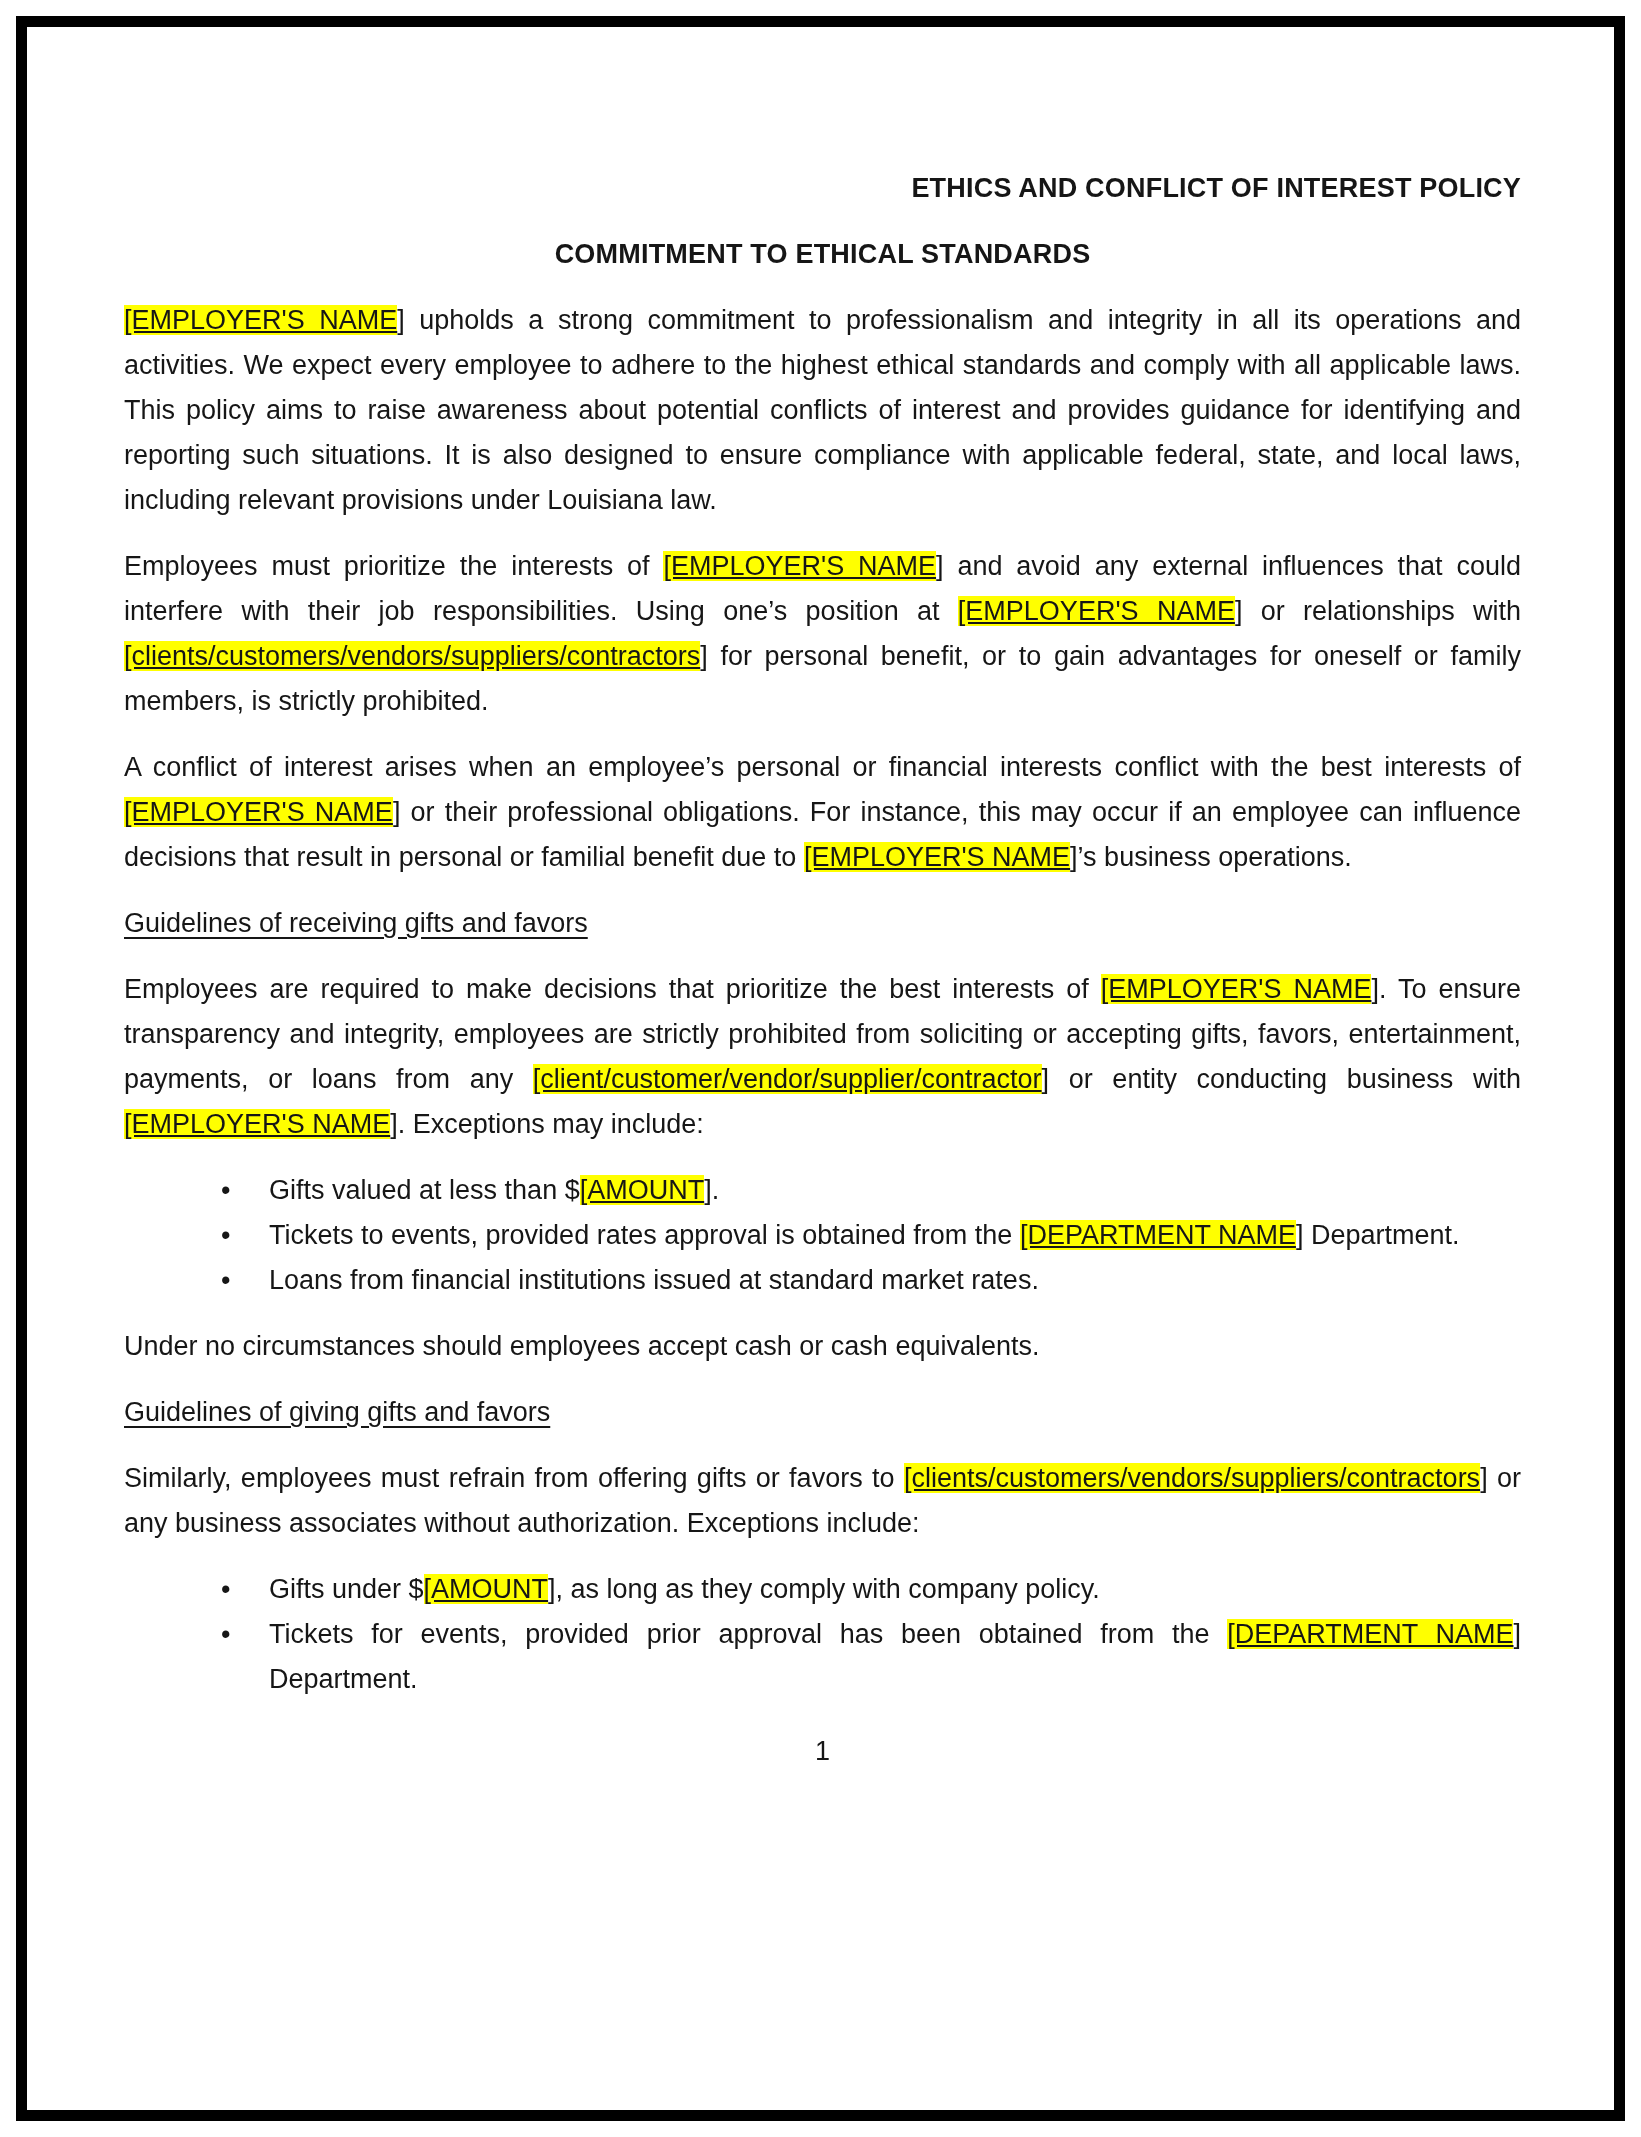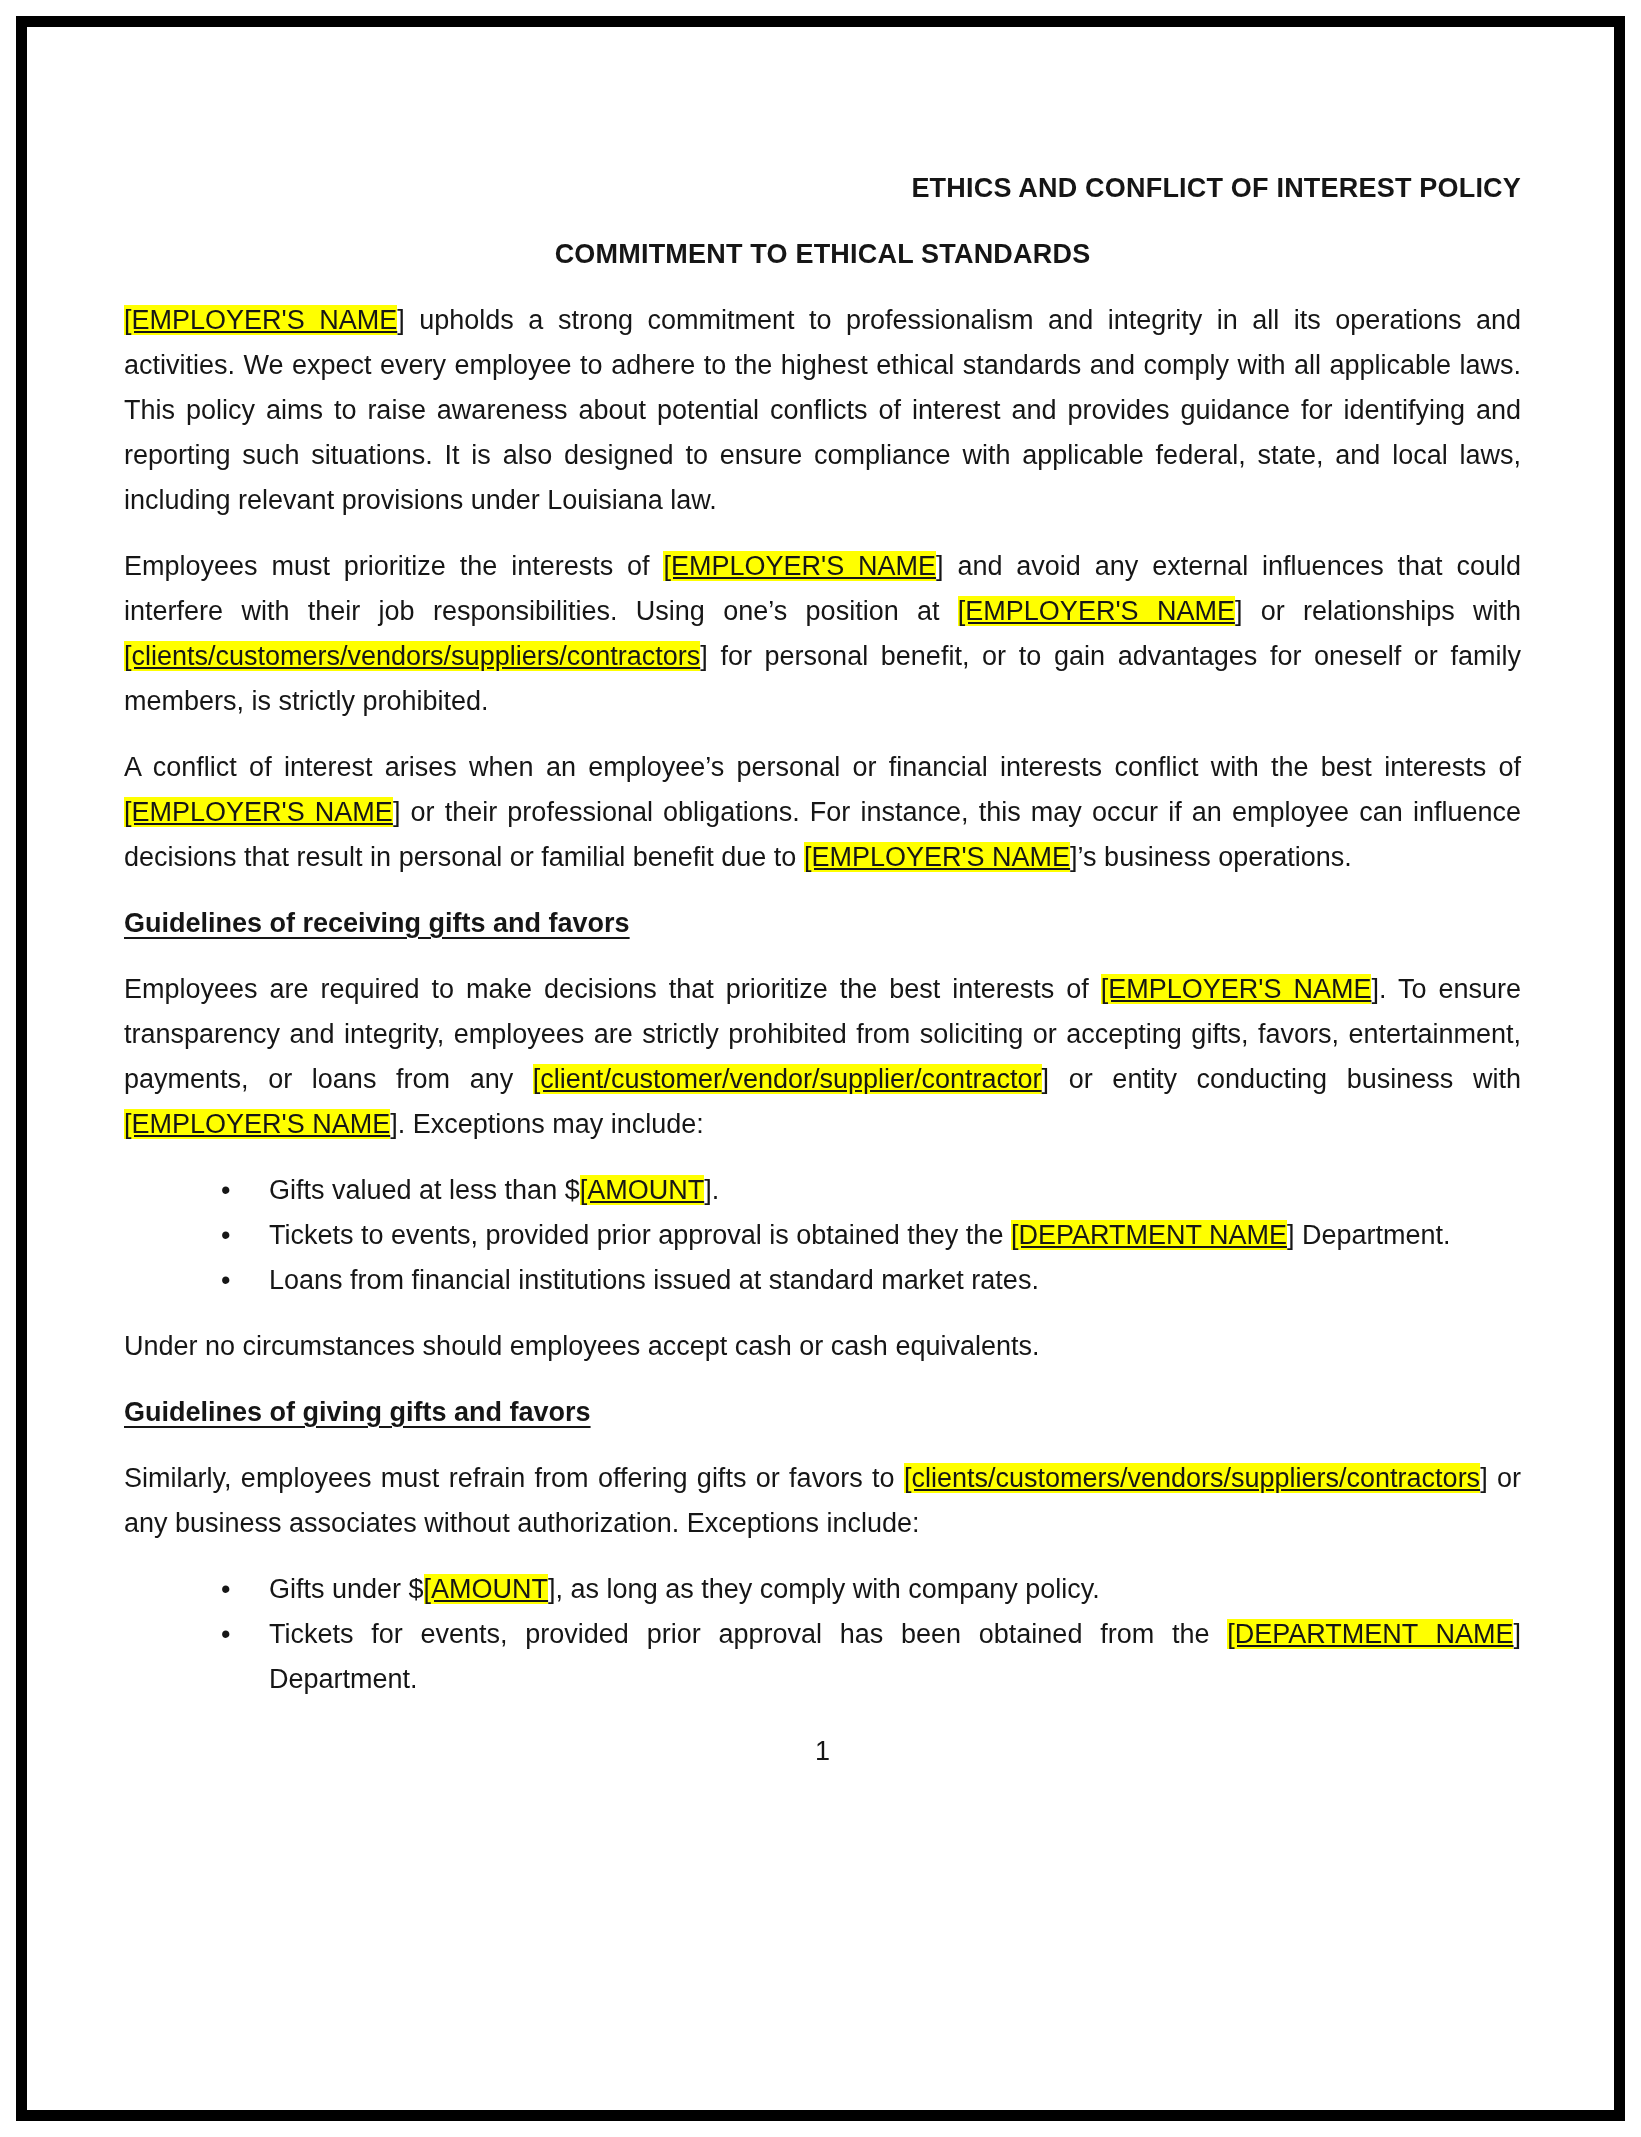--- a/index.html
+++ b/index.html
@@ -31,21 +31,21 @@
     margin:0 0 21px 0;
     letter-spacing:0.2px;
   }
   .blk { margin:0 0 21px 0; }
   .heading {
     font-weight:bold;
     letter-spacing:0.2px;
     text-align:center;
   }
   .subheading {
-    font-weight:bold;
+    font-weight:normal;
     text-decoration:underline;
     text-underline-offset:5px;
   }
   p.para {
     margin:0 0 21px 0;
     text-align:justify;
   }
   ul.bullets {
     list-style:none;
     margin:0 0 21px 0;
@@ -80,21 +80,21 @@
     <div class="doc-title">ETHICS AND CONFLICT OF INTEREST POLICY</div>
     <div>
         <div class="heading blk">COMMITMENT TO ETHICAL STANDARDS</div>
         <p class="para"><span class="hl" style="background: rgb(255, 255, 0);">[EMPLOYER'S NAME</span><span>] upholds a strong commitment to professionalism and integrity in all its operations and activities. We expect every employee to adhere to the highest ethical standards and comply with all applicable laws. This policy aims to raise awareness about potential conflicts of interest and provides guidance for identifying and reporting such situations. It is also designed to ensure compliance with applicable federal, state, and local laws, including relevant provisions under Louisiana law.</span></p>
         <p class="para"><span>Employees must prioritize the interests of </span><span class="hl" style="background: rgb(255, 255, 0);">[EMPLOYER'S NAME</span><span>] and avoid any external influences that could interfere with their job responsibilities. Using one’s position at </span><span class="hl" style="background: rgb(255, 255, 0);">[EMPLOYER'S NAME</span><span>] or relationships with </span><span class="hl" style="background: rgb(255, 255, 0);">[clients/customers/vendors/suppliers/contractors</span><span>] for personal benefit, or to gain advantages for oneself or family members, is strictly prohibited.</span></p>
         <p class="para"><span>A conflict of interest arises when an employee’s personal or financial interests conflict with the best interests of </span><span class="hl" style="background: rgb(255, 255, 0);">[EMPLOYER'S NAME</span><span>] or their professional obligations. For instance, this may occur if an employee can influence decisions that result in personal or familial benefit due to </span><span class="hl" style="background: rgb(255, 255, 0);">[EMPLOYER'S NAME</span><span>]’s business operations.</span></p>
         <div class="subheading blk">Guidelines of receiving gifts and favors</div>
         <p class="para"><span>Employees are required to make decisions that prioritize the best interests of </span><span class="hl" style="background: rgb(255, 255, 0);">[EMPLOYER'S NAME</span><span>]. To ensure transparency and integrity, employees are strictly prohibited from soliciting or accepting gifts, favors, entertainment, payments, or loans from any </span><span class="hl" style="background: rgb(255, 255, 0);">[client/customer/vendor/supplier/contractor</span><span>] or entity conducting business with </span><span class="hl" style="background: rgb(255, 255, 0);">[EMPLOYER'S NAME</span><span>]. Exceptions may include:</span></p>
         <ul class="bullets">
           <li><span class="marker">•</span><span>Gifts valued at less than $</span><span class="hl" style="background: rgb(255, 255, 0);">[AMOUNT</span><span>].</span></li>
-          <li><span class="marker">•</span><span>Tickets to events, provided prior approval is obtained they the </span><span class="hl" style="background: rgb(255, 255, 0);">[DEPARTMENT NAME</span><span>] Department.</span></li>
+          <li><span class="marker">•</span><span>Tickets to events, provided rates approval is obtained from the </span><span class="hl" style="background: rgb(255, 255, 0);">[DEPARTMENT NAME</span><span>] Department.</span></li>
           <li><span class="marker">•</span><span>Loans from financial institutions issued at standard market rates.</span></li>
         </ul>
         <p class="para"><span>Under no circumstances should employees accept cash or cash equivalents.</span></p>
         <div class="subheading blk">Guidelines of giving gifts and favors</div>
         <p class="para"><span>Similarly, employees must refrain from offering gifts or favors to </span><span class="hl" style="background: rgb(255, 255, 0);">[clients/customers/vendors/suppliers/contractors</span><span>] or any business associates without authorization. Exceptions include:</span></p>
         <ul class="bullets">
           <li><span class="marker">•</span><span>Gifts under $</span><span class="hl" style="background: rgb(255, 255, 0);">[AMOUNT</span><span>], as long as they comply with company policy.</span></li>
           <li><span class="marker">•</span><span>Tickets for events, provided prior approval has been obtained from the </span><span class="hl" style="background: rgb(255, 255, 0);">[DEPARTMENT NAME</span><span>] Department.</span></li>
         </ul>
       </div>

